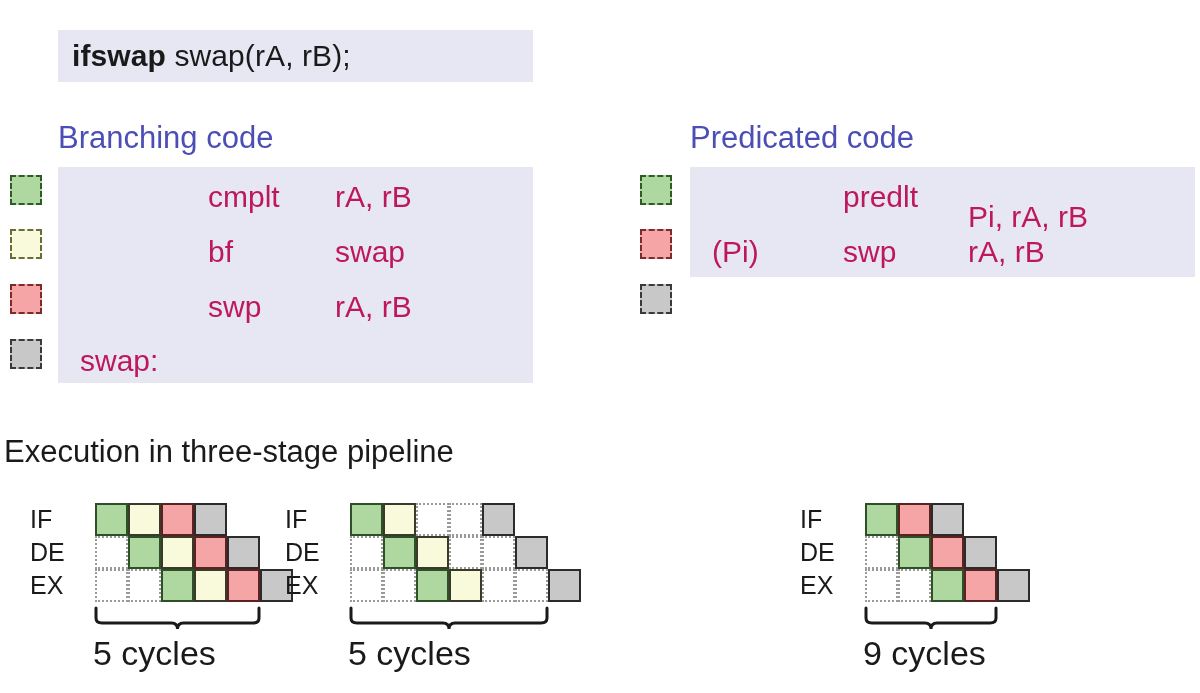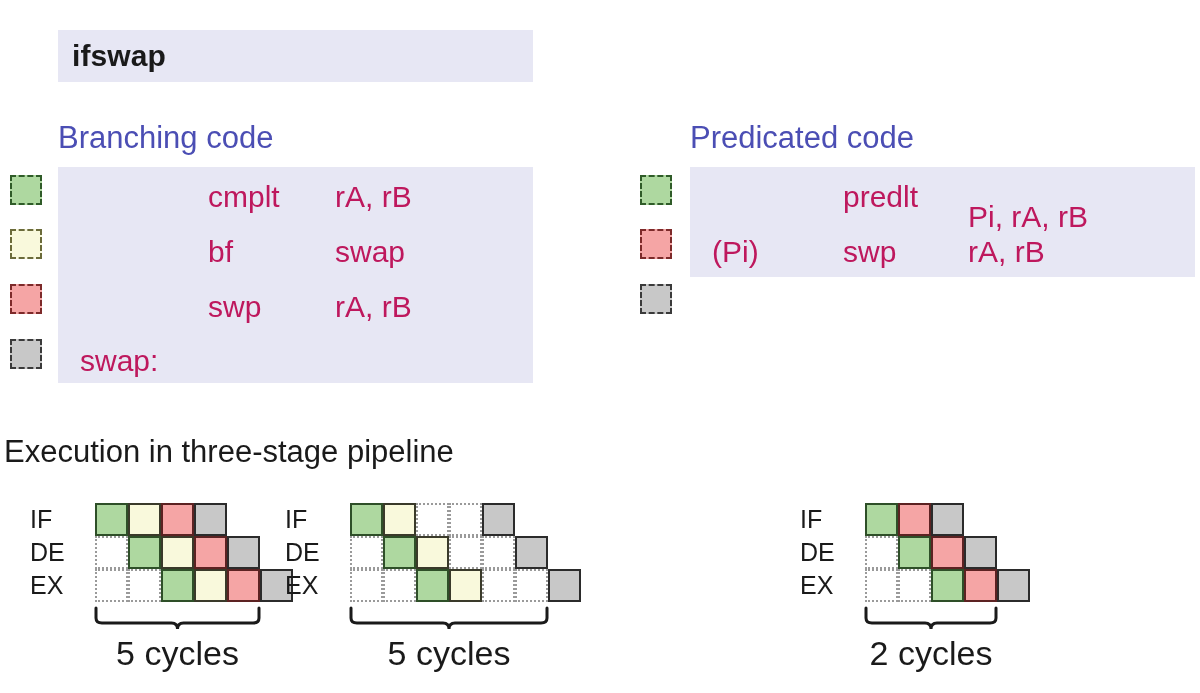--- a/index.html
+++ b/index.html
@@ -96,28 +96,27 @@
   .cell.c-yellow { background: #f9f9dc; border-color: #3a3a2a; }
   .cell.c-pink   { background: #f5a5a5; border-color: #5c2222; }
   .cell.c-gray   { background: #c8c8c8; border-color: #2b2b2b; }
 
   
   .bracket { position: absolute; }
   .cycles-label {
     position: absolute;
     font-size: 34px;
     white-space: pre;
-    text-align: center;
   }
 </style>
 </head>
 <body>
 
 <div class="abs" id="source-banner">
-  <b>if</b><b>swap</b>
+  <b>if</b><b>swap</b><span> swap(rA, rB);</span>
 </div>
 
 <div class="abs code-heading" style="left:58px; top:120px;">Branching code</div>
 
 <div class="abs code-panel" id="branching-panel" style="left:58px; top:167px; width:475px; height:216px;"></div>
 
 <div class="abs swatch sw-green" style="left:10px; top:175px;"></div>
 <div class="abs swatch sw-yellow" style="left:10px; top:229px;"></div>
 <div class="abs swatch sw-pink" style="left:10px; top:284px;"></div>
 <div class="abs swatch sw-gray" style="left:10px; top:339px;"></div>
@@ -226,15 +225,15 @@
         <div class="cell filled c-gray" style="left: 99px; top: 33px;"></div>
         <div class="cell empty" style="left: 0px; top: 66px;"></div>
         <div class="cell empty" style="left: 33px; top: 66px;"></div>
         <div class="cell filled c-green" style="left: 66px; top: 66px;"></div>
         <div class="cell filled c-pink" style="left: 99px; top: 66px;"></div>
         <div class="cell filled c-gray" style="left: 132px; top: 66px;"></div>
       </div>
       <svg width="136" height="26" class="bracket" style="left: 63px; top: 103px;">
         <path d="M3,2 L3,12 Q3,17 9,17 L62,17 Q68,17 68,23 Q68,17 74,17 L127,17 Q133,17 133,12 L133,2" fill="none" stroke="#1a1a1a" stroke-width="3" stroke-linecap="round"></path>
       </svg>
-      <div class="cycles-label" style="left: 63px; top: 131px; width: 136px;">2 cycles</div>
+      <div class="cycles-label" style="left: 63px; top: 131px; width: 136px;">9 cycles</div>
     </div>
   </div>
 
 </body></html>

